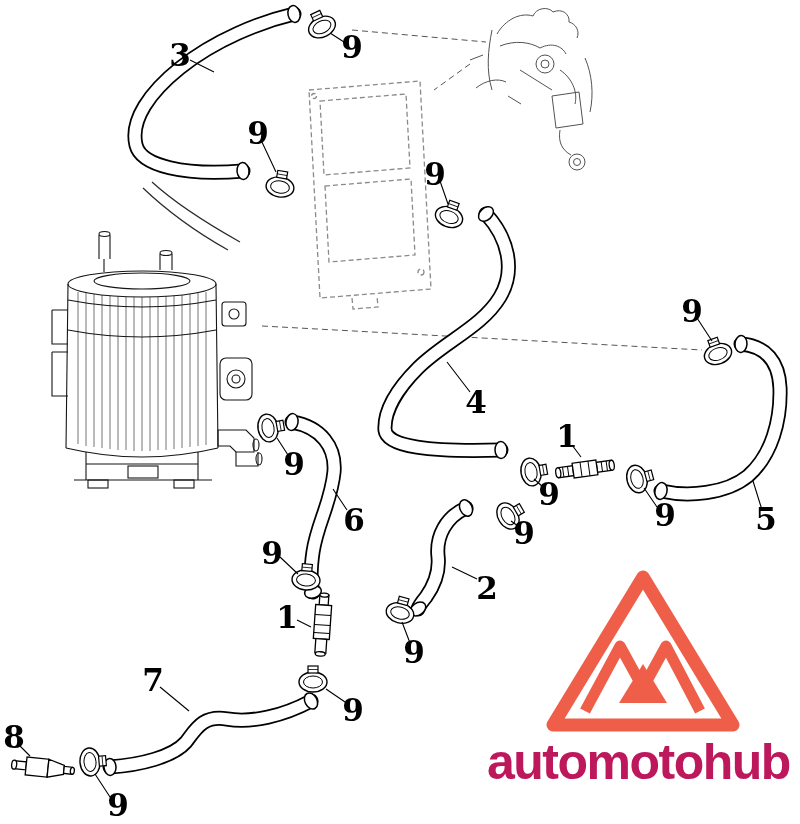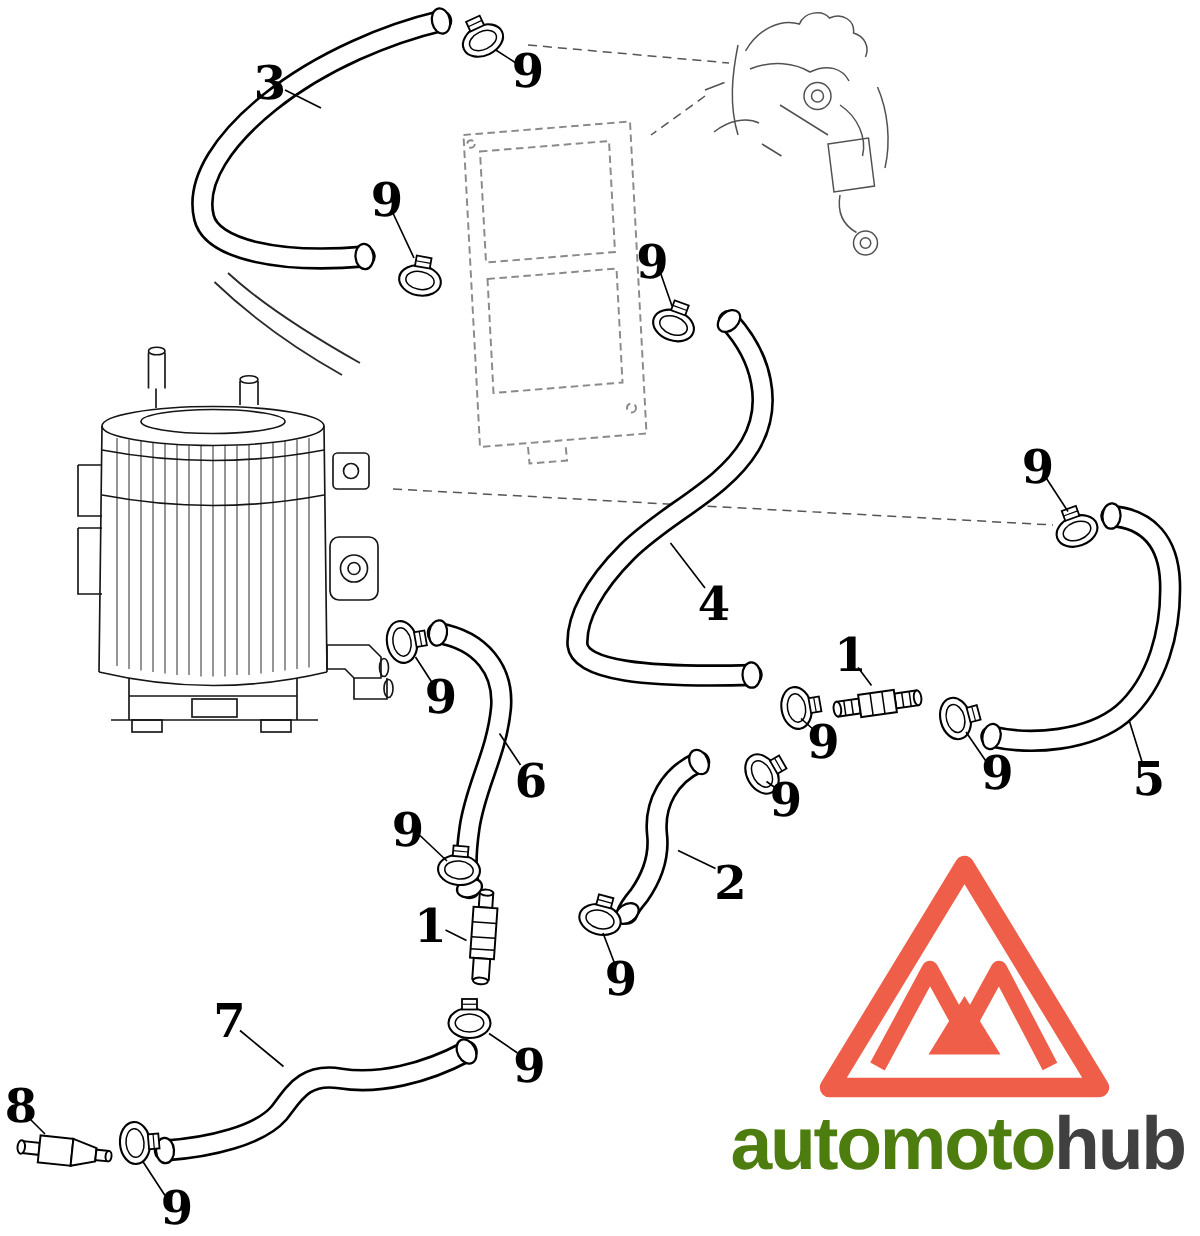--- a/index.html
+++ b/index.html
@@ -11,21 +11,21 @@
   .hose-in{fill:none;stroke:#fff;stroke-width:11.5;stroke-linecap:round;}
   .cap{fill:#fff;stroke:#000;stroke-width:1.5;}
   .wm-text{position:absolute;left:487px;top:733px;font-weight:bold;font-size:50px;
            letter-spacing:-1.5px;white-space:nowrap;}
 </style>
 </head>
 <body>
 
 <div class="stage">
 
-  <div class="wm-text"><span style="color: #4d7c0f;">automoto</span><span style="color: #404040;">hub</span></div>
+  <div class="wm-text"><span style="color: #be185d;">automoto</span><span style="color: #be185d;">hub</span></div>
 
   <svg width="800" height="824" viewBox="0 0 800 824">
     <defs>
       <g id="clampSym">
         <ellipse rx="14" ry="10" fill="#fff" stroke="#000" stroke-width="1.4"></ellipse>
         <ellipse rx="9.5" ry="6" fill="none" stroke="#000" stroke-width="1"></ellipse>
         <rect x="-5" y="-16" width="10" height="7" fill="#fff" stroke="#000" stroke-width="1.2"></rect>
         <line x1="-5" y1="-12.5" x2="5" y2="-12.5" stroke="#000" stroke-width="0.8"></line>
       </g>
     </defs>

